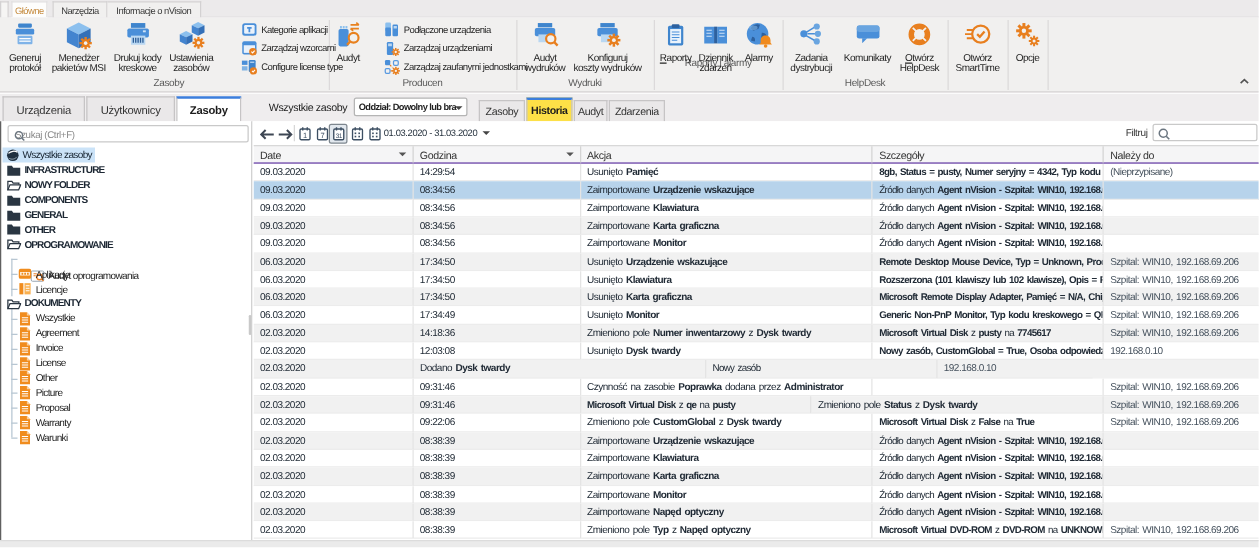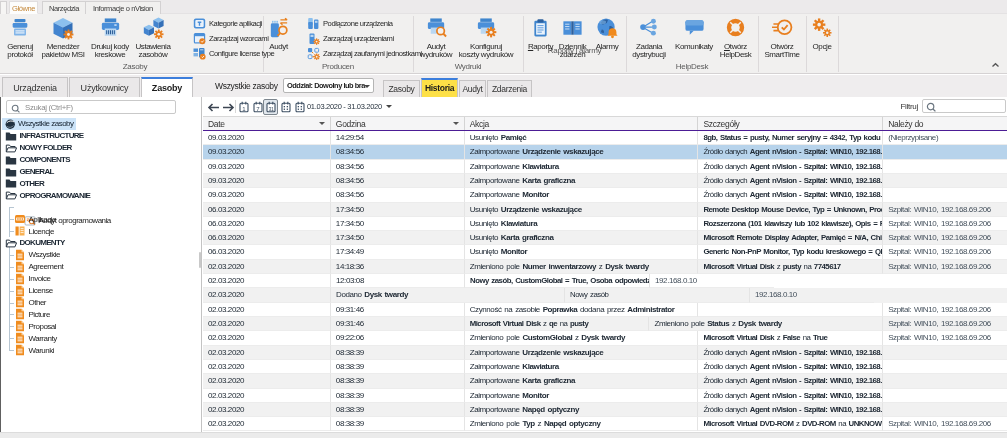--- a/index.html
+++ b/index.html
@@ -17,21 +17,21 @@
 .smallbtn{position:absolute;height:13px;display:flex;align-items:center;font-size:7.6px;color:#262626;letter-spacing:-0.45px;white-space:nowrap;margin-left:14px;}
 .smallbtn svg{margin-right:3px;flex:0 0 auto;}
 #band{left:0;top:75px;width:1007px;height:22px;background:#efedee;}
 .btab{position:absolute;top:77px;height:20px;background:#eae8e9;border:1px solid #c6c4c5;border-bottom:none;font-size:9px;color:#333;display:flex;align-items:center;justify-content:center;letter-spacing:-0.2px;}
 .btab.active{background:#fff;border-top:2px solid #3c7edc;font-weight:bold;color:#1c1c1c;}
 .stab{position:absolute;top:79.5px;height:17.5px;background:#eae8e9;border:1px solid #c6c4c5;border-bottom:none;font-size:8.5px;color:#333;display:flex;align-items:center;justify-content:center;letter-spacing:-0.3px;}
 .stab.active{background:#fde047;border-top:2px solid #3c7edc;font-weight:bold;color:#1c1c1c;top:77.5px;height:19.5px;}
 #treepanel{left:0;top:97px;width:202px;height:335px;background:#fff;border-left:1px solid #606060;border-right:1px solid #c3c3c3;}
 #tablepanel{left:202px;top:97px;width:805px;height:335px;background:#fff;}
 #bottomstrip{left:0;top:432px;width:1007px;height:6px;background:#ebebeb;border-top:1px solid #dcdcdc;}
-#searchbox{position:absolute;left:5px;top:3px;width:170px;height:14px;border:1px solid #c9c9c9;border-radius:2px;background:#fff;font-size:7.8px;color:#8a8a8a;line-height:13px;padding-left:18px;letter-spacing:-0.3px;}
+#searchbox{position:absolute;left:5px;top:3px;width:193px;height:14px;border:1px solid #c9c9c9;border-radius:2px;background:#fff;font-size:7.8px;color:#8a8a8a;line-height:13px;padding-left:5px;letter-spacing:-0.3px;}
 .trow{position:absolute;height:11.9px;display:flex;align-items:center;font-size:8px;white-space:nowrap;letter-spacing:-0.5px;}
 .trow svg{margin-right:2.5px;flex:0 0 auto;}
 .tbold{font-weight:bold;color:#1c2733;letter-spacing:-0.7px;}
 .tsel{background:#cbe3f8;}
 .tline{position:absolute;background:#b7c6d2;}
 #thead{position:absolute;left:1px;top:19px;width:804px;height:15px;background:#f5f5f6;border-top:1px solid #d8d8d8;border-bottom:1px solid #4c1d95;display:flex;font-size:8.5px;color:#333;letter-spacing:-0.3px;}
 #thead .hc{border-right:1px solid #d4d4d4;display:flex;align-items:center;padding-left:5px;position:relative;font-size:8.5px;letter-spacing:-0.3px;}
 .hcaret{position:absolute;right:5px;top:5px;width:0;height:0;border-left:3px solid transparent;border-right:3px solid transparent;border-top:3.5px solid #555;}
 .drow{position:absolute;left:1px;width:804px;height:14.31px;display:flex;font-size:8px;background:#fff;letter-spacing:-0.4px;word-spacing:0.9px;color:#212b36;}
 .drow.alt{background:#f1f1f1;}
@@ -599,20 +599,21 @@
 <div class="drow alt" style="top:162.79px;">
       <div class="dc c1">02.03.2020</div>
       <div class="dc c2">14:18:36</div>
       <div class="dc c3">Zmieniono pole <b>Numer inwentarzowy</b> z <b>Dysk twardy</b></div>
       <div class="dc c4"><b>Microsoft Virtual Disk</b> z <b>pusty</b> na <b>7745617</b></div>
       <div class="dc c5">Szpital: WIN10, 192.168.69.206</div>
     </div>
 <div class="drow " style="top:177.10px;">
       <div class="dc c1">02.03.2020</div>
       <div class="dc c2">12:03:08</div>
+      <div class="dc c3">Usunięto <b>Dysk twardy</b></div>
       <div class="dc c4"><b>Nowy zasób, CustomGlobal = True, Osoba odpowiedzialna</b></div>
       <div class="dc c5">192.168.0.10</div>
     </div>
 <div class="drow alt" style="top:191.41px;">
       <div class="dc c1">02.03.2020</div>
       <div class="dc c3">Dodano <b>Dysk twardy</b></div>
       <div class="dc c4">Nowy zasób</div>
       <div class="dc c5">192.168.0.10</div>
     </div>
 <div class="drow " style="top:205.72px;">

